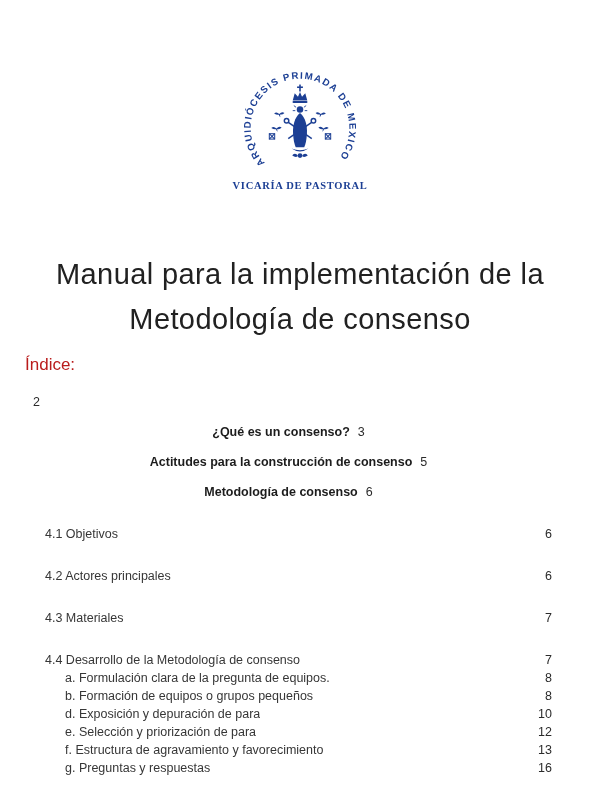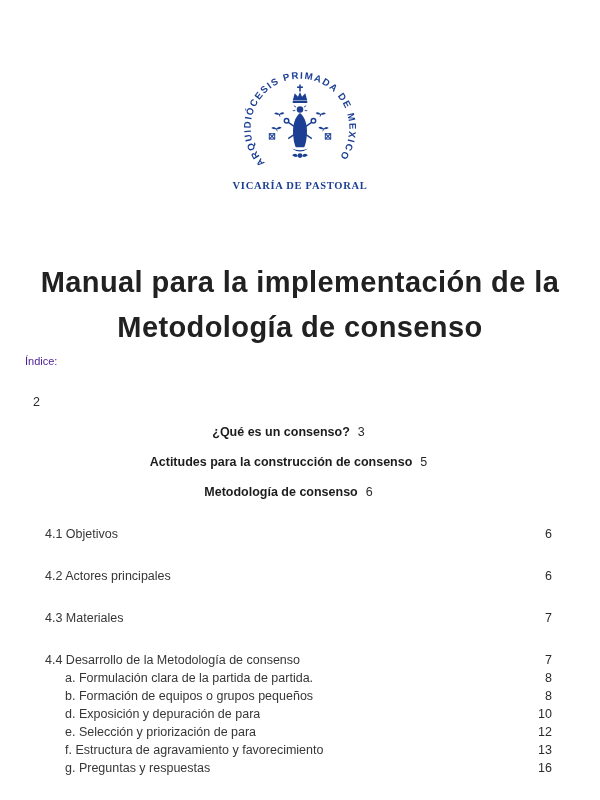--- a/index.html
+++ b/index.html
@@ -10,24 +10,24 @@
   
   .letterhead{position:absolute;top:72px;left:0;right:0;text-align:center;}
   .seal{width:112px;height:112px;display:block;margin:0 auto;}
   .seal-text{font-family:"Liberation Sans",sans-serif;font-size:8.6px;font-weight:bold;
     fill:var(--brand,#1c3f94);}
   .emblem{fill:var(--brand,#1c3f94);}
   .emblem .stroked{fill:none;stroke:var(--brand,#1c3f94);}
   .org-name{margin-top:-4px;font-size:10.5px;font-weight:bold;letter-spacing:.7px;
     color:var(--brand,#1c3f94);font-family:Liberation Serif, serif;}
   
-  .doc-title{position:absolute;top:241px;left:0;right:0;text-align:center;
-    font-size:29px;line-height:45px;font-weight:700;letter-spacing:.4px;color:#212121;}
+  .doc-title{position:absolute;top:233px;left:0;right:0;text-align:center;
+    font-size:29px;line-height:45px;font-weight:400;letter-spacing:.4px;color:#212121;}
   
-  .index-label{position:absolute;top:355px;left:25px;font-size:11px;color:#4c1d95;}
+  .index-label{position:absolute;top:355px;left:25px;font-size:17px;color:#b91c1c;}
   .toc{position:absolute;top:393px;left:25px;width:527px;font-size:12.5px;color:#363636;}
   .toc-row{display:flex;justify-content:space-between;align-items:baseline;line-height:18px;}
   .toc-row.bold{font-weight:700;color:#1c1c1c;}
   .toc-row.spaced{margin-top:12px;justify-content:center;}
   .toc-row.lvl1 .label{padding-left:20px;margin-top:24px;}
   .toc-row.lvl2 .label{padding-left:40px;}
   .toc-row.long .label{font-size:11.2px;letter-spacing:-.25px;}
   .label{white-space:nowrap;overflow:hidden;}
   .pagenum{font-weight:400;color:#2b2b2b;margin-left:8px;flex:none;}
 </style>
@@ -135,21 +135,21 @@
     </div>
       <div class="toc-row lvl1">
       <span class="label">4.3 Materiales</span>
       <span class="pagenum">7</span>
     </div>
       <div class="toc-row lvl1">
       <span class="label">4.4 Desarrollo de la Metodología de consenso</span>
       <span class="pagenum">7</span>
     </div>
       <div class="toc-row lvl2">
-      <span class="label">a. Formulación clara de la partida de partida.</span>
+      <span class="label">a. Formulación clara de la pregunta de equipos.</span>
       <span class="pagenum">8</span>
     </div>
       <div class="toc-row lvl2">
       <span class="label">b. Formación de equipos o grupos pequeños</span>
       <span class="pagenum">8</span>
     </div>
       <div class="toc-row lvl2">
       <span class="label">d. Exposición y depuración de para</span>
       <span class="pagenum">10</span>
     </div>

